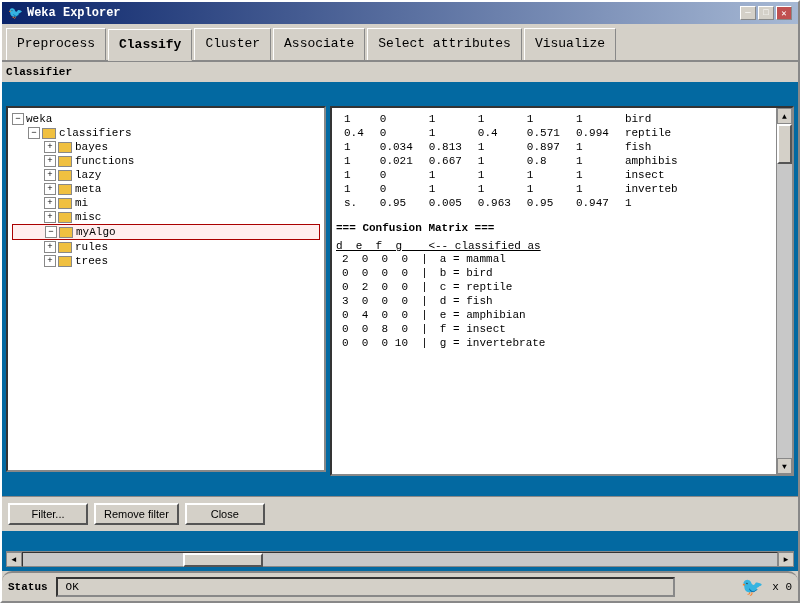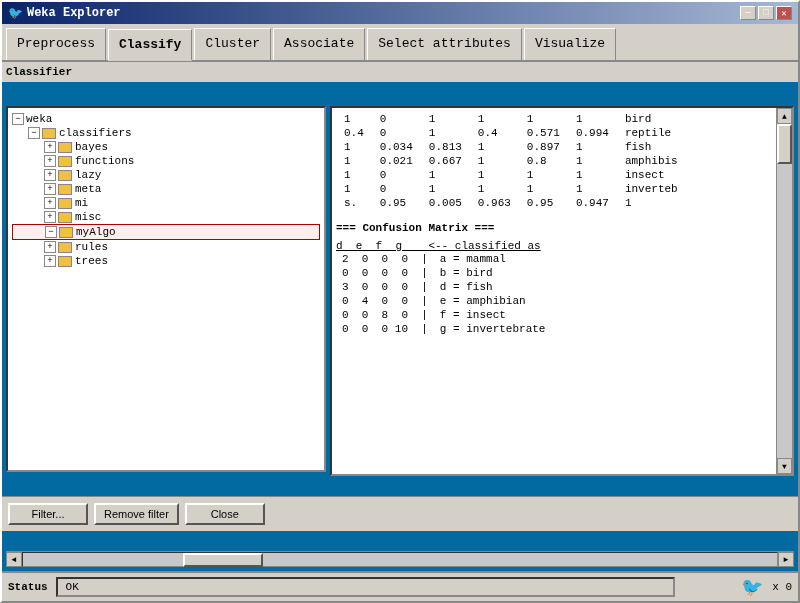--- a/index.html
+++ b/index.html
@@ -102,21 +102,21 @@
       font-size: 11px; cursor: pointer; min-width: 80px; text-align: center;
     }
 
     .scrollbar-area { height: 16px; background: #d4d0c8; border-top: 1px solid #888; display: flex; }
     .scrollbar-track { flex: 1; background: #c8c8c8; border: 1px inset #888; position: relative; }
     .scrollbar-thumb { height: 14px; background: #d4d0c8; border: 2px solid; border-top-color: #fff; border-left-color: #fff; border-bottom-color: #555; border-right-color: #555; position: absolute; width: 80px; left: 160px; }
     .scrollbar-arrow { width: 16px; background: #d4d0c8; border: 1px solid #888; display: flex; align-items: center; justify-content: center; font-size: 8px; cursor: pointer; }
 
     .status-bar {
       height: 30px; background: #d4d0c8; border-top: 2px solid #888;
-      display: flex; align-items: center; padding: 0 6px; gap: 8px;
+      display: flex; align-items: center; padding: 0 6px; gap: 8px; border-radius: 10px;
     }
     .status-panel { border: 2px inset #888; padding: 2px 8px; font-size: 11px; flex: 1; }
     .log-btn {
       padding: 2px 14px; background: #d4d0c8;
       border: 2px solid; border-top-color: #fff; border-left-color: #fff;
       border-bottom-color: #555; border-right-color: #555;
       font-size: 11px; cursor: pointer; margin-top: 48px;
     }
 
     .right-scrollbar {
@@ -310,20 +310,24 @@
               <tbody>
                   <tr>
                 <td>2&nbsp;&nbsp;0&nbsp;&nbsp;0&nbsp;&nbsp;0&nbsp;&nbsp;|</td>
                     <td>a = mammal</td>
               </tr>
               <tr>
                 <td>0&nbsp;&nbsp;0&nbsp;&nbsp;0&nbsp;&nbsp;0&nbsp;&nbsp;|</td>
                     <td>b = bird</td>
               </tr>
               <tr>
+                <td>0&nbsp;&nbsp;2&nbsp;&nbsp;0&nbsp;&nbsp;0&nbsp;&nbsp;|</td>
+                    <td>c = reptile</td>
+              </tr>
+              <tr>
                 <td>3&nbsp;&nbsp;0&nbsp;&nbsp;0&nbsp;&nbsp;0&nbsp;&nbsp;|</td>
                     <td>d = fish</td>
               </tr>
               <tr>
                 <td>0&nbsp;&nbsp;4&nbsp;&nbsp;0&nbsp;&nbsp;0&nbsp;&nbsp;|</td>
                     <td>e = amphibian</td>
               </tr>
               <tr>
                 <td>0&nbsp;&nbsp;0&nbsp;&nbsp;8&nbsp;&nbsp;0&nbsp;&nbsp;|</td>
                     <td>f = insect</td>

